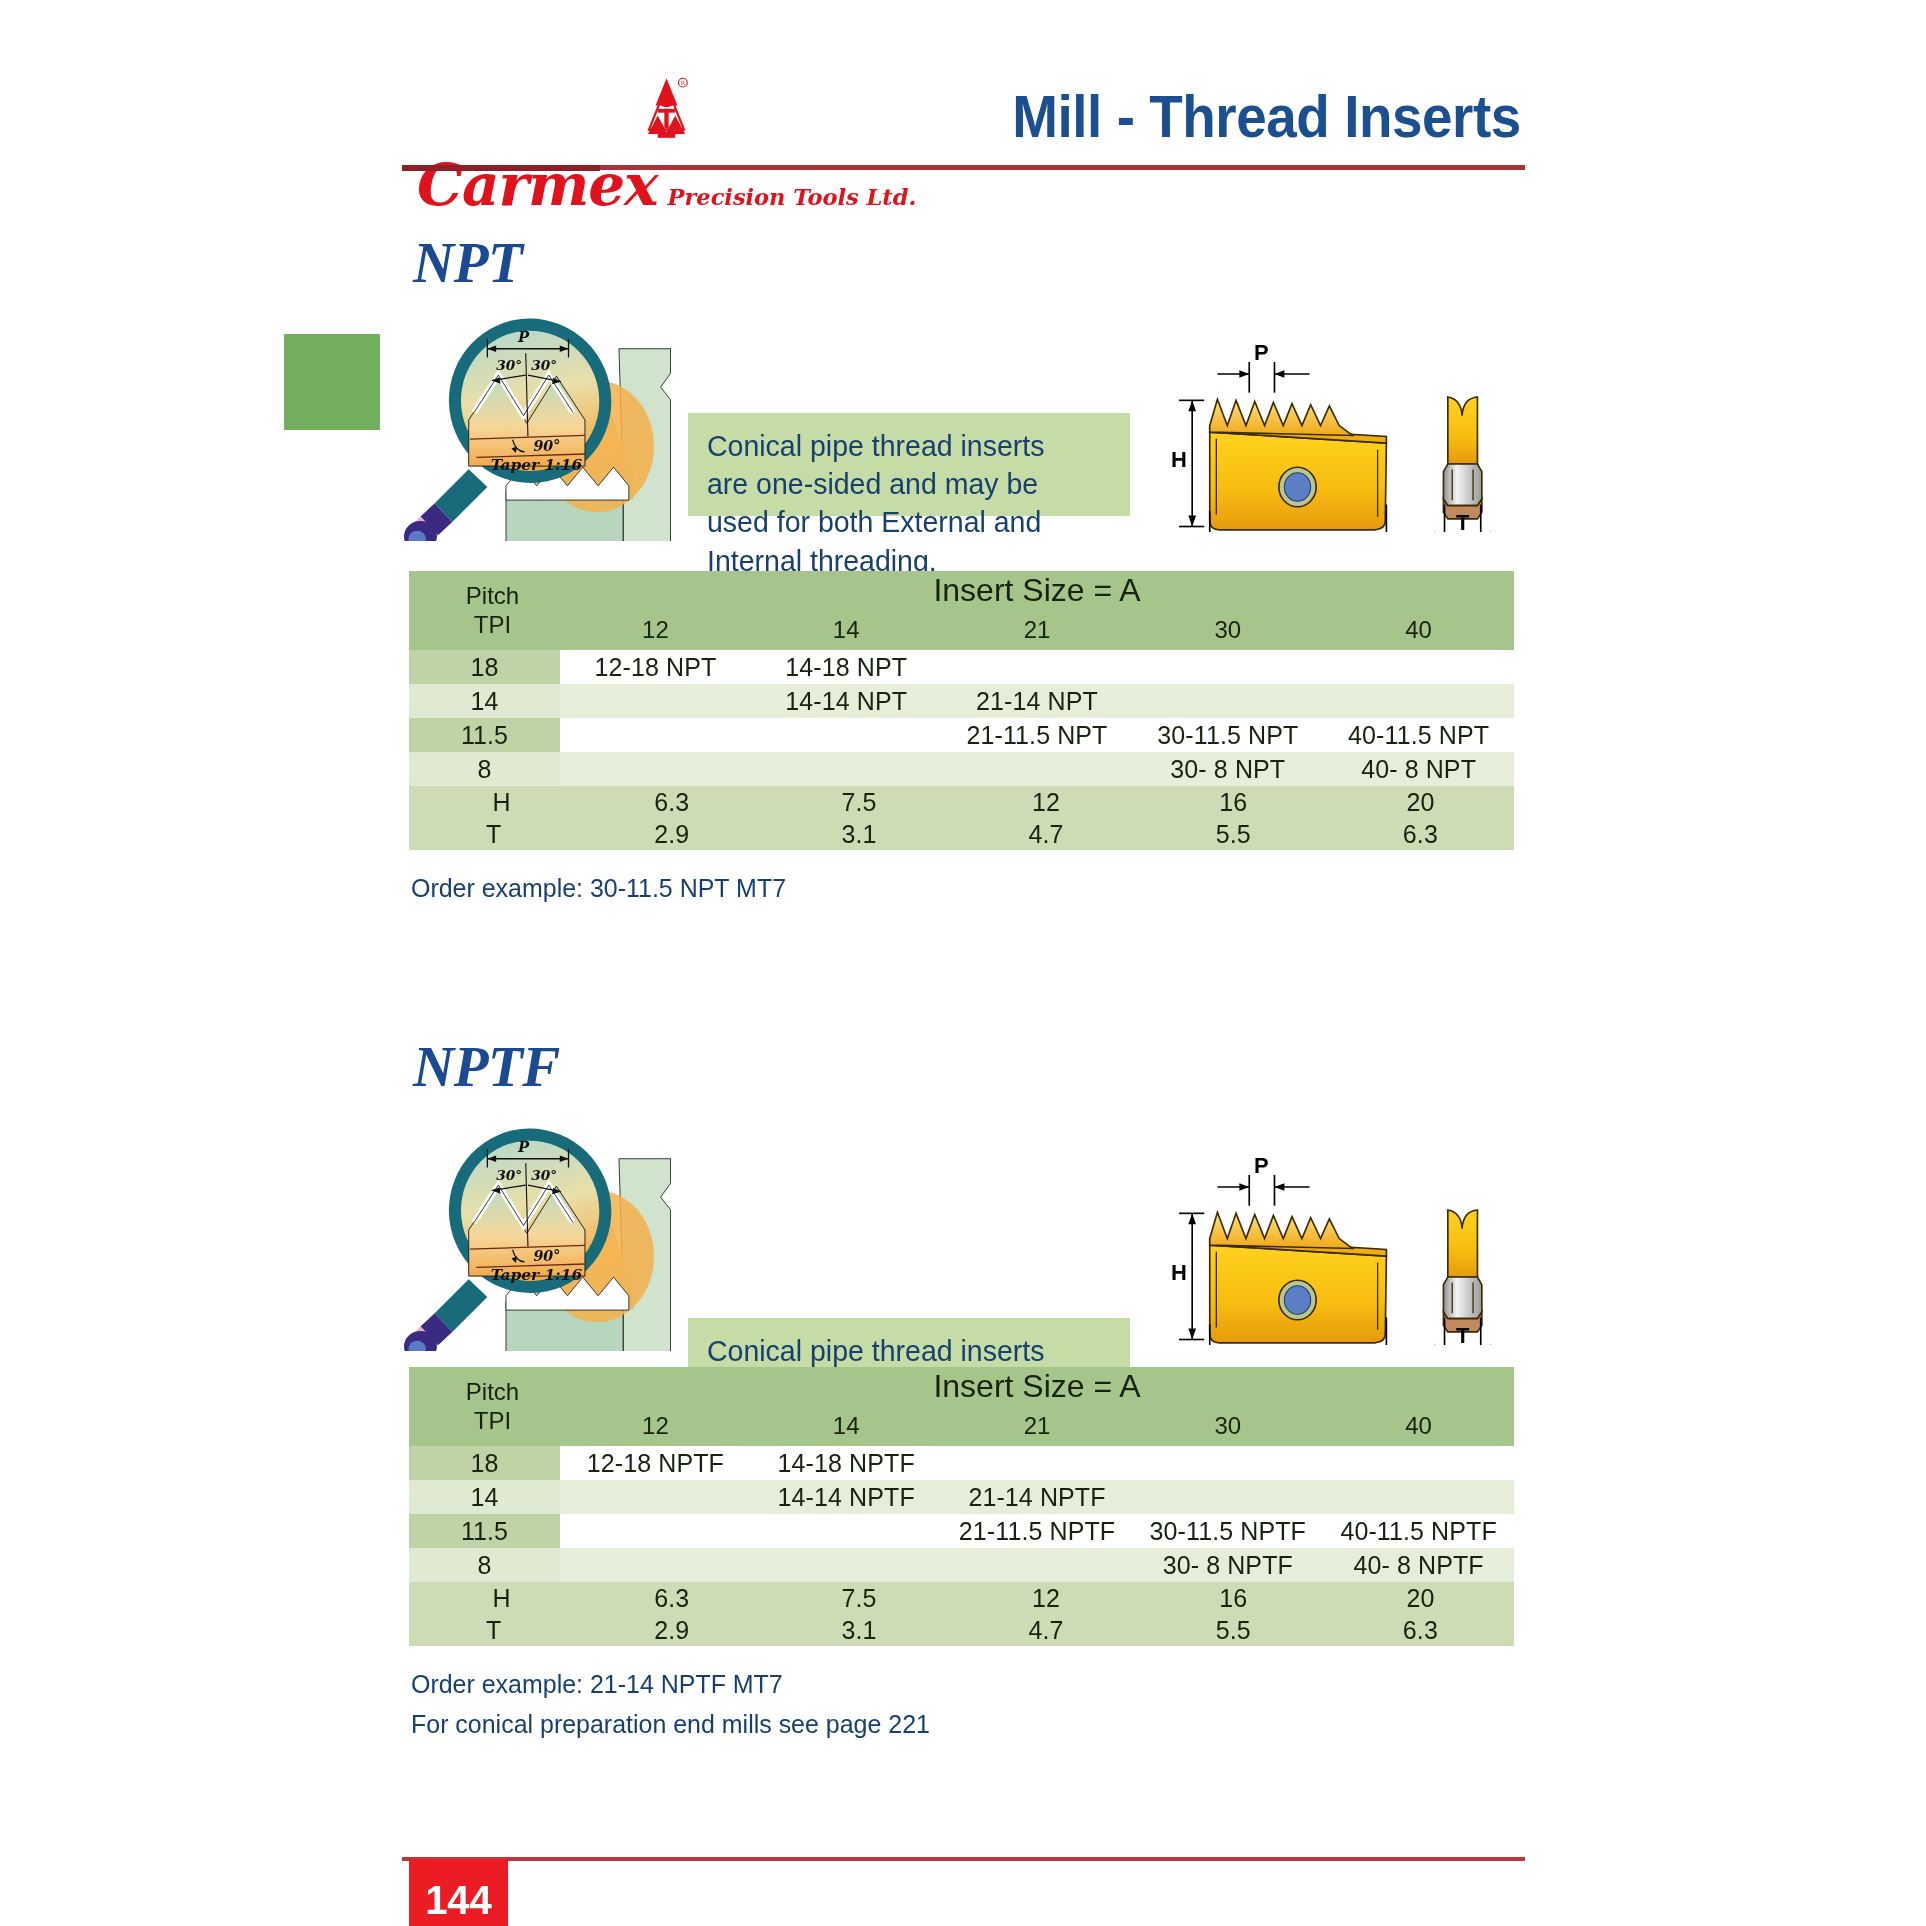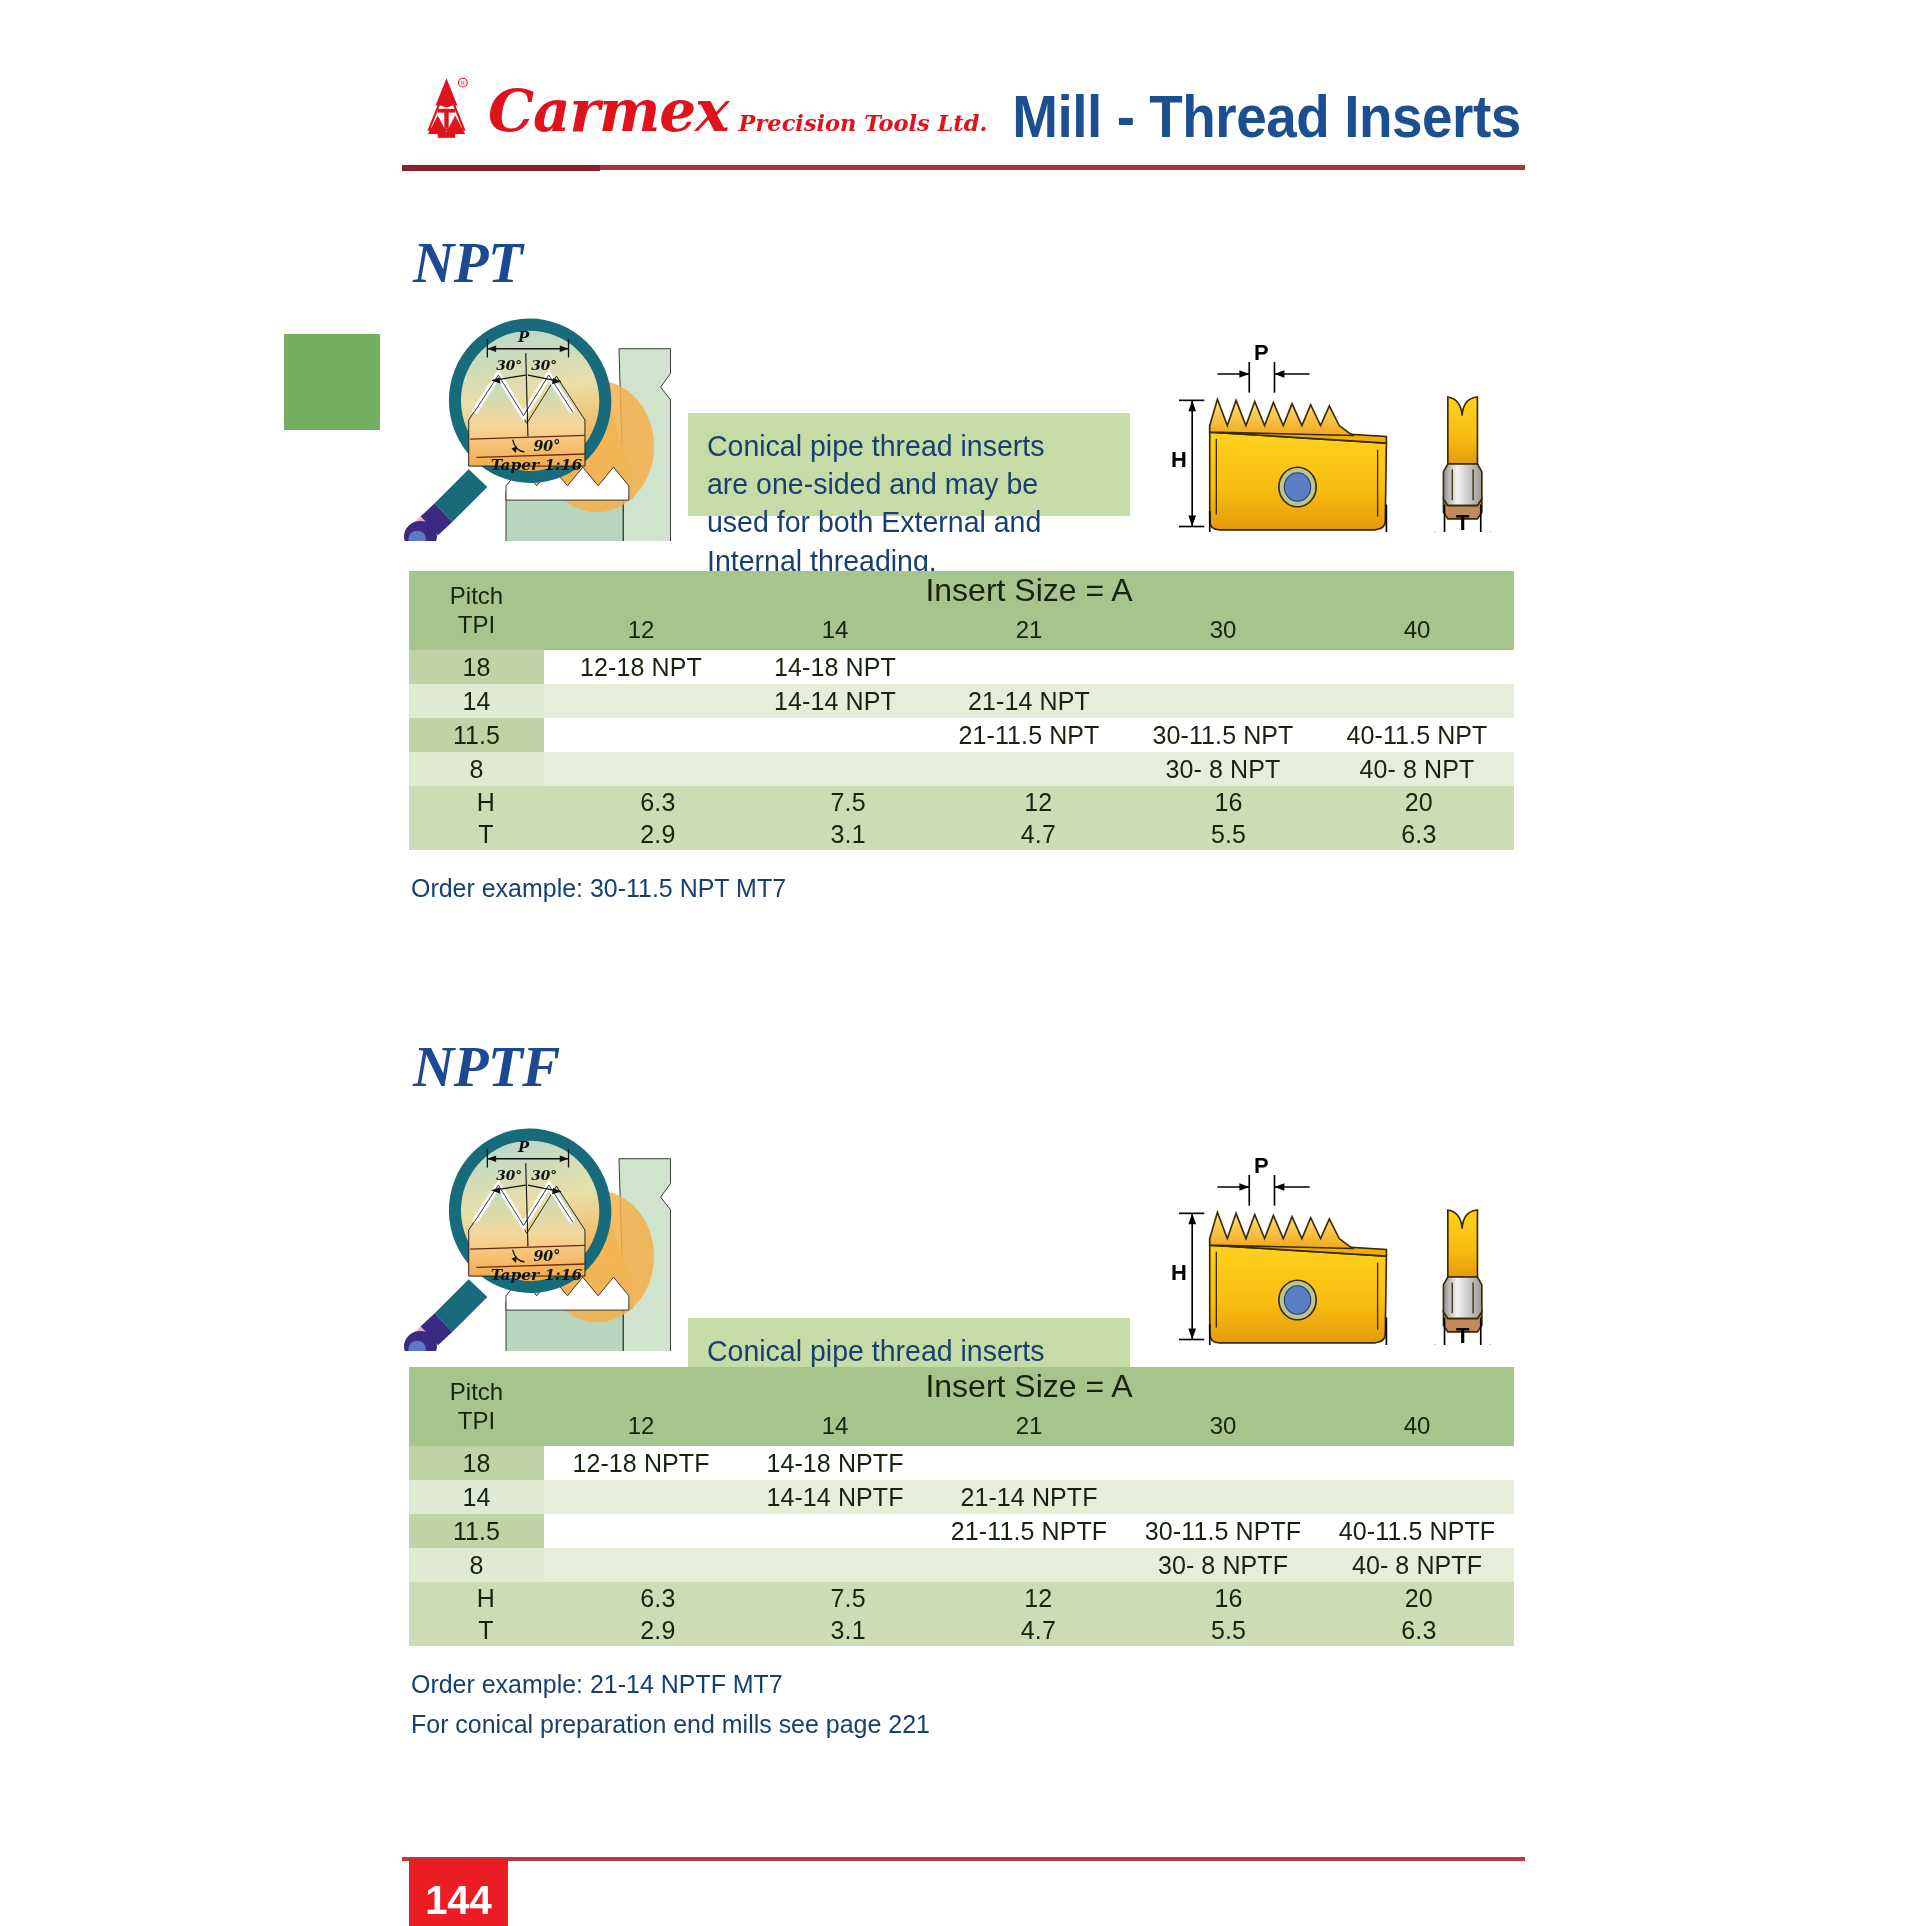--- a/index.html
+++ b/index.html
@@ -1,20 +1,20 @@
 <!DOCTYPE html>
 <html style="font-size:8.8px"><head>
 <meta charset="utf-8">
 <style>
   html,body{margin:0;padding:0;background:#fff;}
   body{width:1926px;height:1926px;position:relative;font-family:"Liberation Sans",sans-serif;-webkit-font-smoothing:antialiased;}
   .page{position:absolute;inset:0;background:#fff;}
 
   
-  .hdr-logo{position:absolute;left:417px;top:77px;display:flex;align-items:center;gap:12px;}
+  .hdr-logo{position:absolute;left:417px;top:77px;display:flex;align-items:center;gap:12px;flex-direction:column;}
   .logo-mark{width:59px;height:67px;flex:none;}
   .logo-word{display:flex;align-items:baseline;gap:10px;}
   .logo-carmex{font-family:"DejaVu Serif",serif;font-style:italic;font-weight:700;font-size:58px;color:#e0121c;letter-spacing:-1.1px;line-height:1;}
   .logo-sub{font-family:"DejaVu Serif",serif;font-style:italic;font-weight:700;font-size:22.5px;color:#e0121c;line-height:1;}
   .hdr-title{position:absolute;right:405px;top:83px;font-family:"Liberation Sans",sans-serif;font-weight:700;font-size:59px;color:#1b4f8f;letter-spacing:-0.5px;white-space:nowrap;transform:scaleX(.93);transform-origin:right bottom;}
   .hdr-rule{position:absolute;left:402px;top:165px;width:1123px;height:5px;background:#a8333a;}
   .hdr-rule-dark{position:absolute;left:402px;top:165px;width:198px;height:6px;background:#8d1f28;}
 
   
   .sec-head{position:absolute;font-family:Liberation Serif, serif;font-style:italic;font-weight:700;font-size:57px;color:#1b4a93;letter-spacing:-0.5px;line-height:1;}
@@ -27,21 +27,21 @@
   .callout p{margin:0;font-family:"Liberation Sans",sans-serif;font-size:30px;line-height:1.27;color:#17406e;transform:scaleX(.95);transform-origin:left top;}
 
   
   .illus{position:absolute;}
   .illus svg{display:block;}
 
   
   .tbl{position:absolute;border-collapse:collapse;table-layout:fixed;}
   .tbl td,.tbl th{padding:0;margin:0;border:0;font-weight:400;text-align:center;vertical-align:middle;
     font-family:"Liberation Sans",sans-serif;color:#17230f;}
-  .tbl .c0{width:135px;}
+  .tbl .c0{width:135px;padding-left:16px;}
   .tbl .c1,.tbl .c2,.tbl .c3,.tbl .c4,.tbl .c5{width:167px;}
   .hdr-green{background:#a6c58a;}
   .row-a{background:#ffffff;}
   .row-b{background:#e6eed9;}
   .lbl-a{background:#bfd3a6;}
   .lbl-b{background:#e0e9d2;}
   .ht-band{background:#cedcb6;}
   .vline{border-left:1.1px solid #3a3a3a;}
   .cell-txt{font-size:25px;letter-spacing:0.1px;white-space:nowrap;}
   .hdr-txt{font-size:24px;}

